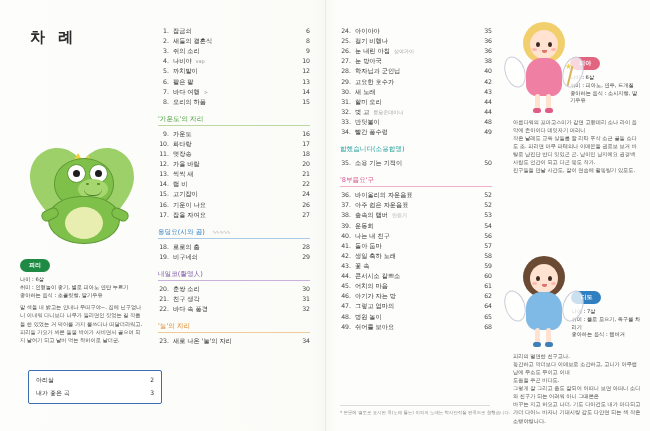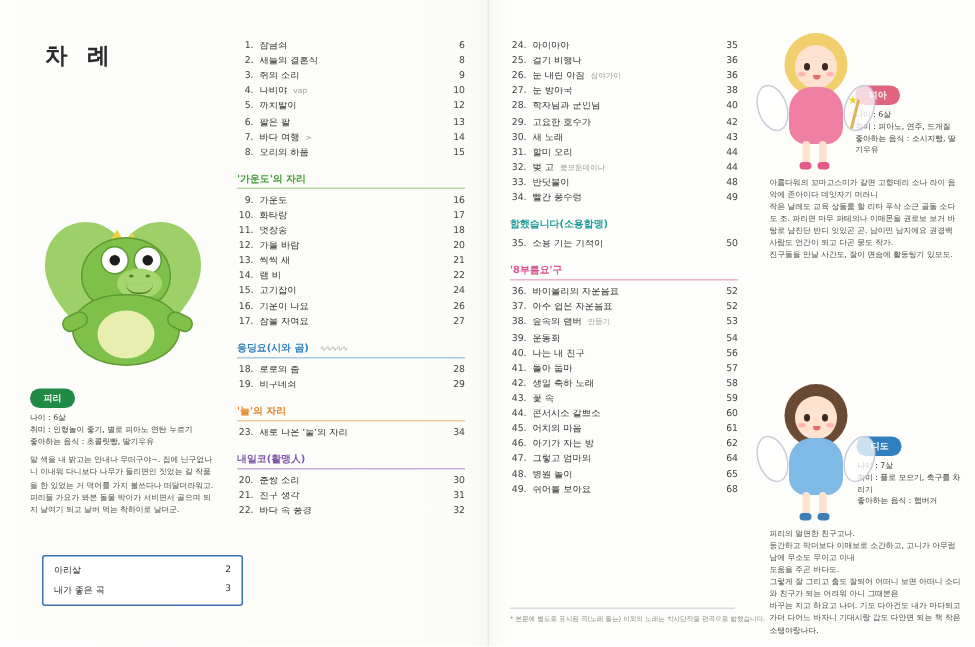--- a/index.html
+++ b/index.html
@@ -27,21 +27,21 @@
   
   .col{
     position:absolute;
     font-size:6.2px;color:#2f2f2f;line-height:1.1;
   }
   .col1{left:158px;top:28px;width:152px;}
   .col2{left:340px;top:28px;width:152px;}
 
   .sect{margin:0 0 4px 0;}
   .sect-head{
-    font-size:6.6px;font-weight:bold;margin:0 0 5px 0;
+    font-size:6.6px;font-weight:normal;margin:0 0 5px 0;
     padding-bottom:2px;
   }
   .sect-head.green{color:#3f9c35;border-bottom:1px solid #bcd9a5;}
   .sect-head.pink{color:#d7528c;border-bottom:1px solid #eeb2ce;}
   .sect-head.blue{color:#2f7fc1;border-bottom:1px solid #a9cbe8;}
   .sect-head.purple{color:#7e58a8;border-bottom:1px solid #c6b2dc;}
   .sect-head.orange{color:#e08421;border-bottom:1px solid #f0cb9a;}
   .sect-head.teal{color:#1f9e9a;border-bottom:1px solid #a3ded c;}
 
   .entry{
@@ -254,44 +254,44 @@
         <span class="e-page">28</span>
       </div>
       <div class="entry">
         <span class="e-num">19.</span>
         <span class="e-title">비구네쇠</span>
         <span class="e-page">29</span>
       </div>
     </div>
 
     <div class="sect" style="margin-top:10px;">
+      <div class="sect-head purple">내일코(활맹人)</div>
+      <div class="entry">
+        <span class="e-num">20.</span>
+        <span class="e-title">춘쌍 소리</span>
+        <span class="e-page">30</span>
+      </div>
+      <div class="entry">
+        <span class="e-num">21.</span>
+        <span class="e-title">친구 생각</span>
+        <span class="e-page">31</span>
+      </div>
+      <div class="entry">
+        <span class="e-num">22.</span>
+        <span class="e-title">바다 속 풍경</span>
+        <span class="e-page">32</span>
+      </div>
+    </div>
+
+    <div class="sect" style="margin-top:10px;">
       <div class="sect-head orange">'눌'의 자리</div>
       <div class="entry">
         <span class="e-num">23.</span>
         <span class="e-title">새로 나온 '눌'의 자리</span>
         <span class="e-page">34</span>
-      </div>
-    </div>
-
-    <div class="sect" style="margin-top:10px;">
-      <div class="sect-head purple">내일코(활맹人)</div>
-      <div class="entry">
-        <span class="e-num">20.</span>
-        <span class="e-title">춘쌍 소리</span>
-        <span class="e-page">30</span>
-      </div>
-      <div class="entry">
-        <span class="e-num">21.</span>
-        <span class="e-title">친구 생각</span>
-        <span class="e-page">31</span>
-      </div>
-      <div class="entry">
-        <span class="e-num">22.</span>
-        <span class="e-title">바다 속 풍경</span>
-        <span class="e-page">32</span>
       </div>
     </div>
   </div>
 
   <div class="col col2">
 
     <div class="sect">
       <div class="entry">
         <span class="e-num">24.</span>
         <span class="e-title">아이아아</span>

